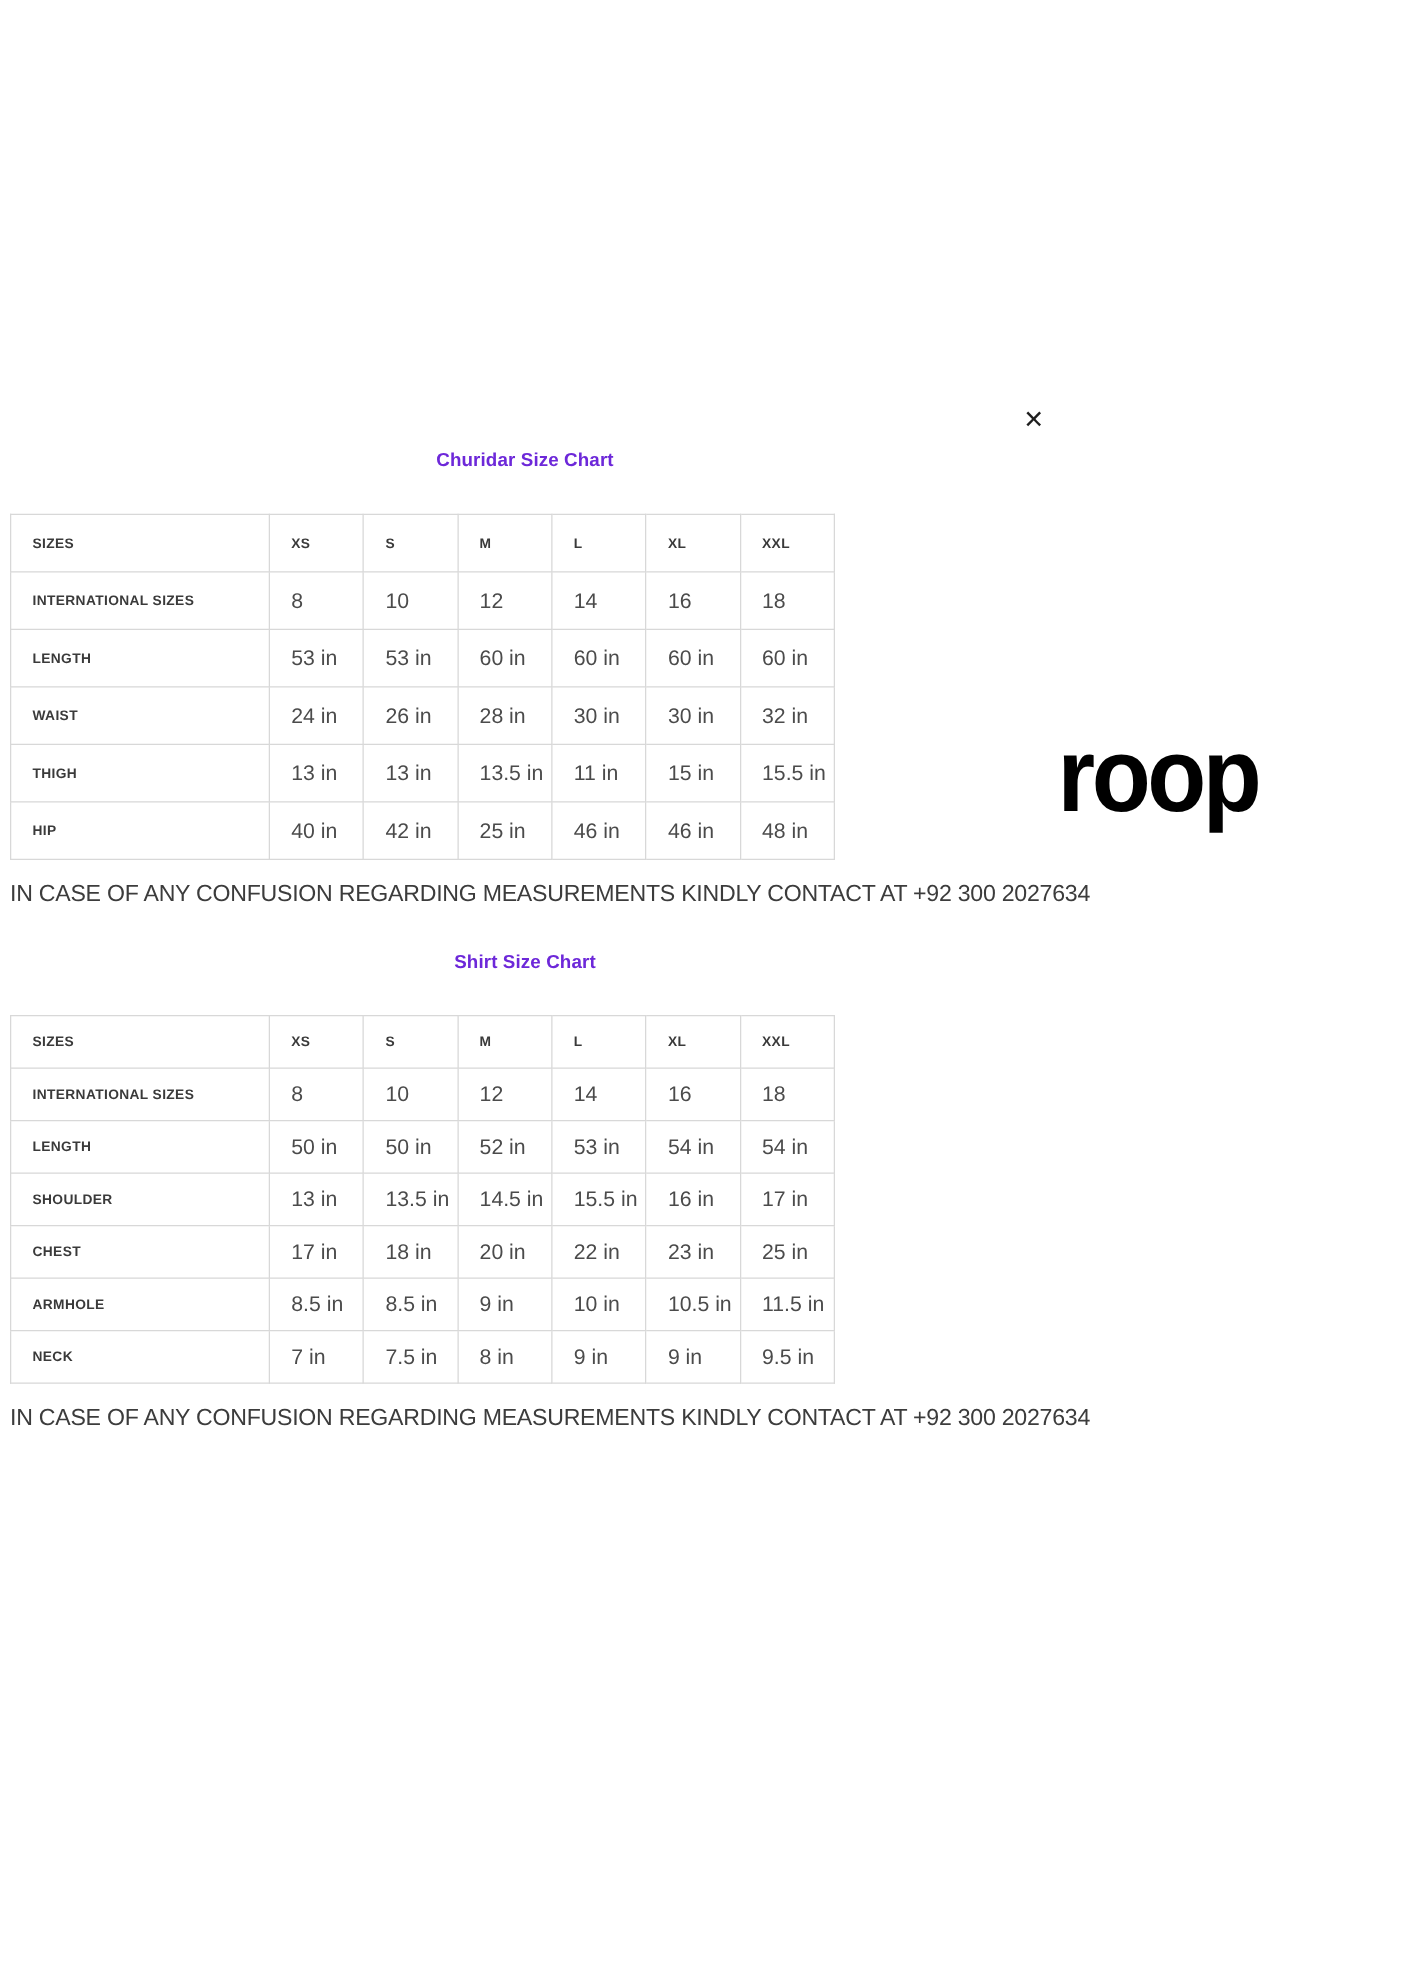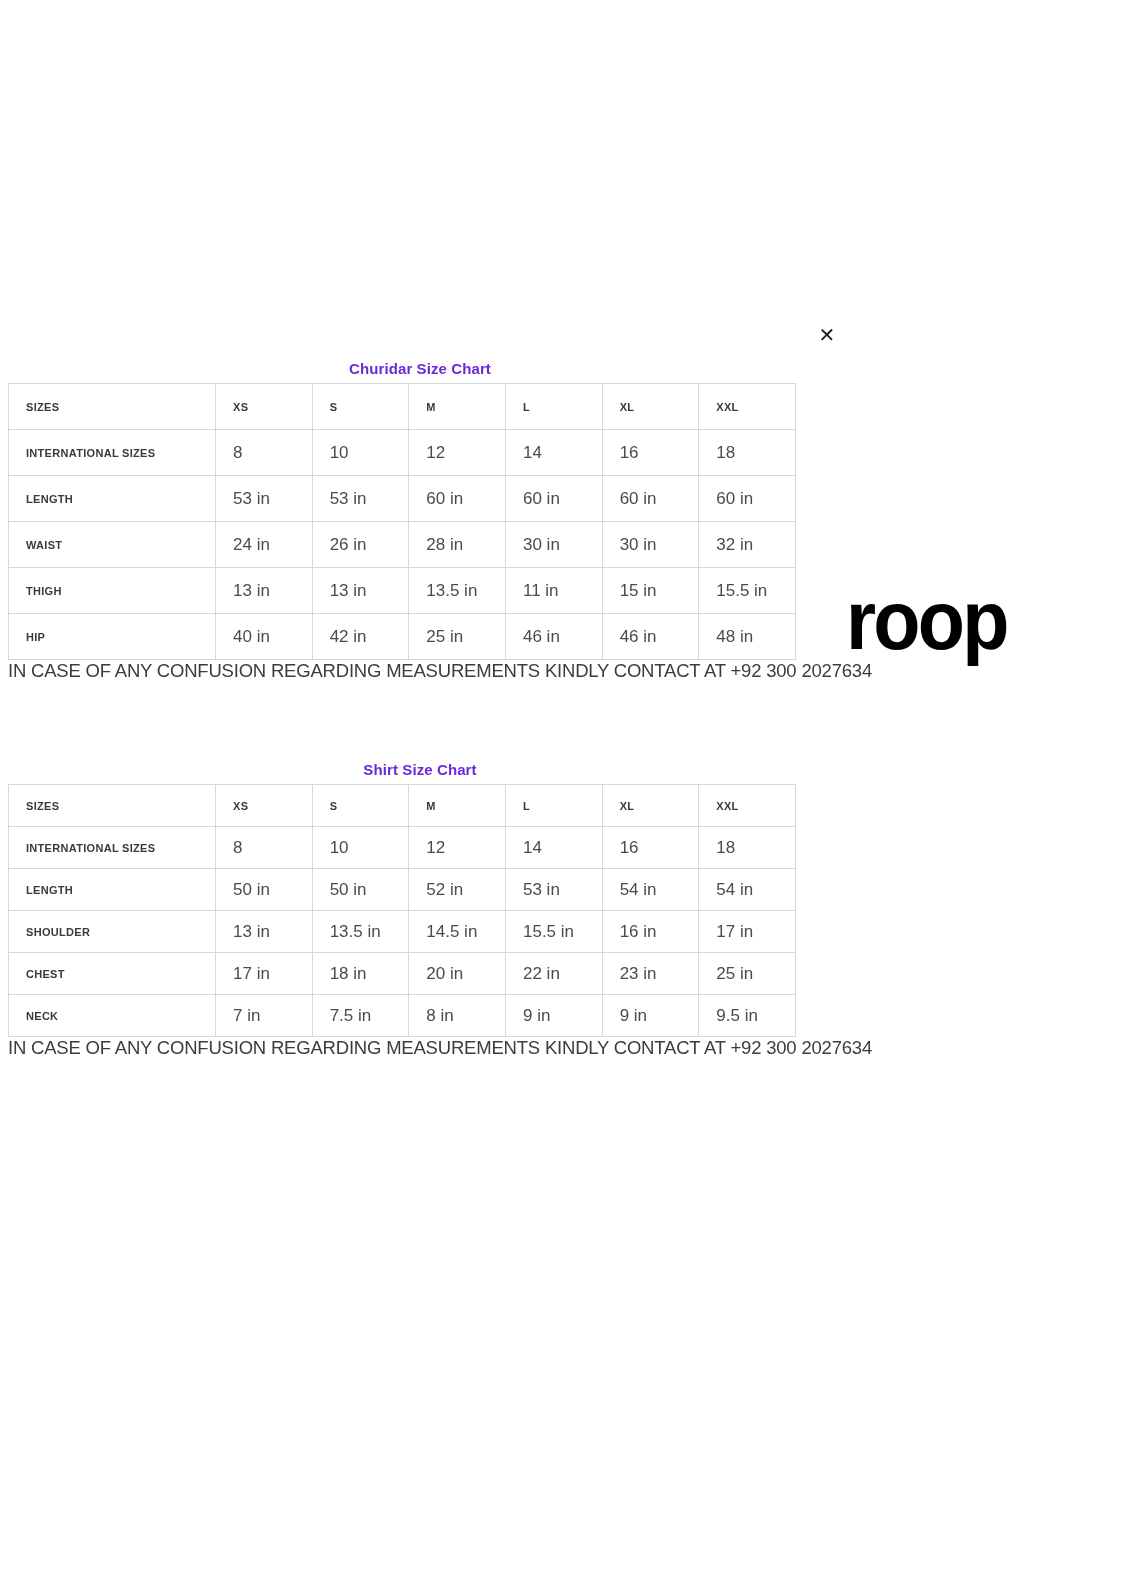--- a/index.html
+++ b/index.html
@@ -25,38 +25,38 @@
   }
   .chart-section { position: absolute; left: 8px; width: 824px; }
   #section-churidar { top: 360px; }
   #section-shirt   { top: 761px; }
   .chart-title {
     margin: 0; font-size: 15px; font-weight: 700;
     color: #6d28d9; text-align: center; letter-spacing: 0.1px;
   }
   table.size-table {
     border-collapse: collapse; table-layout: fixed;
-    width: 788px; margin-top: 6px;
+    width: 660px; margin-top: 34px;
   }
   .size-table col.label-col { width: 207px; }
   .size-table th, .size-table td {
     border: 1px solid #d8d8d8;
     vertical-align: middle; text-align: left;
     padding: 0 2px 0 17px; overflow: hidden;
   }
   #section-churidar .size-table tr { height: 46px; }
   #section-shirt   .size-table tr { height: 42px; }
   .size-table th, .size-table td.row-label {
     font-size: 11px; font-weight: 700; color: #3a3a3a; letter-spacing: 0.3px;
   }
   .size-table td.value-cell {
     font-size: 17px; font-weight: 400; color: #4b4b4b;
   }
   .contact-note {
-    margin-top: 0; font-size: 18.5px; letter-spacing: -0.2px;
+    margin-top: 16px; font-size: 18.5px; letter-spacing: -0.2px;
     color: #3c3c3c; text-align: left; white-space: nowrap;
   }
 </style>
 </head>
 <body>
 
 <div>
 
   <button class="close-btn">✕</button>
 
@@ -190,20 +190,29 @@
           <tr>
             <td class="row-label">CHEST</td>
             <td class="value-cell">17 in</td>
             <td class="value-cell">18 in</td>
             <td class="value-cell">20 in</td>
             <td class="value-cell">22 in</td>
             <td class="value-cell">23 in</td>
             <td class="value-cell">25 in</td>
           </tr>
           <tr>
+            <td class="row-label">ARMHOLE</td>
+            <td class="value-cell">8.5 in</td>
+            <td class="value-cell">8.5 in</td>
+            <td class="value-cell">9 in</td>
+            <td class="value-cell">10 in</td>
+            <td class="value-cell">10.5 in</td>
+            <td class="value-cell">11.5 in</td>
+          </tr>
+          <tr>
             <td class="row-label">NECK</td>
             <td class="value-cell">7 in</td>
             <td class="value-cell">7.5 in</td>
             <td class="value-cell">8 in</td>
             <td class="value-cell">9 in</td>
             <td class="value-cell">9 in</td>
             <td class="value-cell">9.5 in</td>
           </tr>
         </tbody>
       </table>

